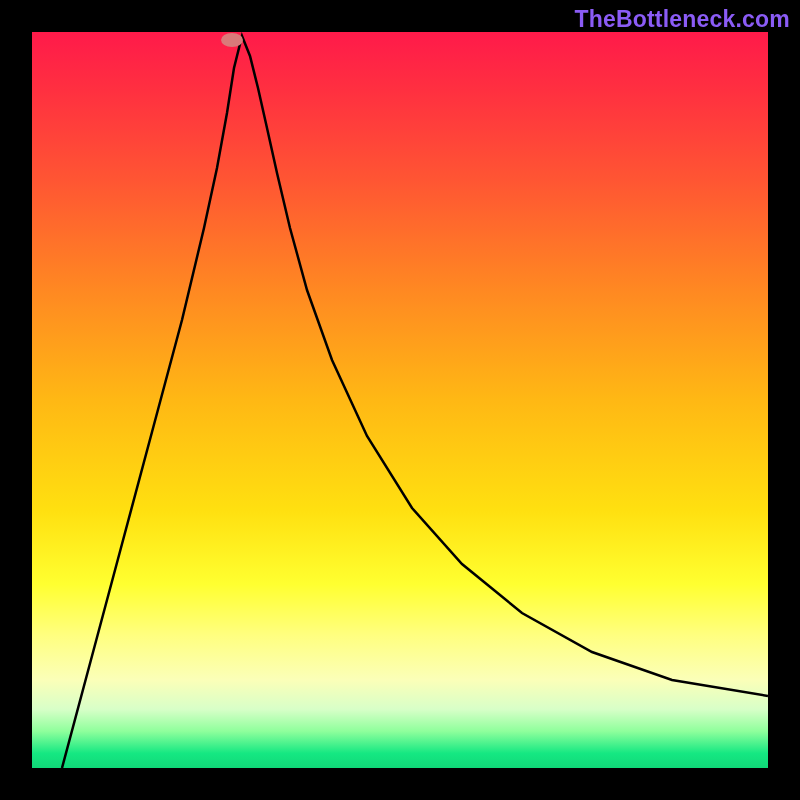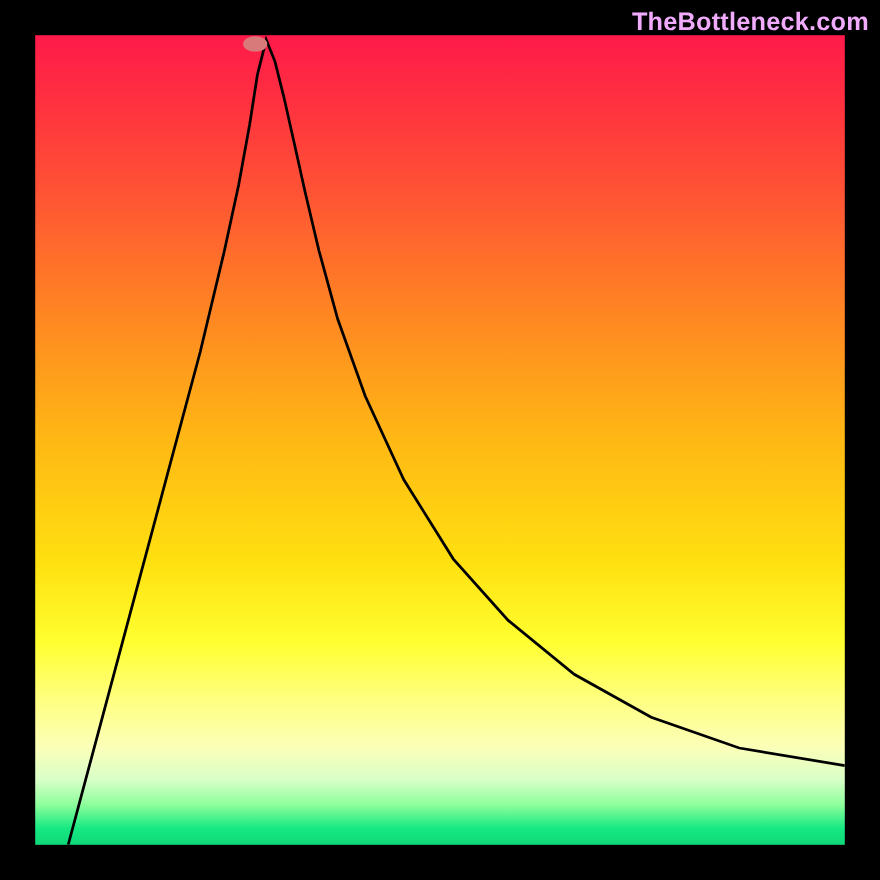--- a/index.html
+++ b/index.html
@@ -37,21 +37,21 @@
       #10d878 100%
     );
   }
   .watermark {
     position: absolute;
     top: 6px;
     right: 10px;
     font-family: Arial, Helvetica, sans-serif;
     font-size: 23px;
     font-weight: bold;
-    color: #f0abfc;
+    color: #8b5cf6;
     letter-spacing: 0.2px;
   }
   .curve-svg {
     position: absolute;
     left: 0;
     top: 0;
     width: 736px;
     height: 736px;
   }
   .curve-path {

